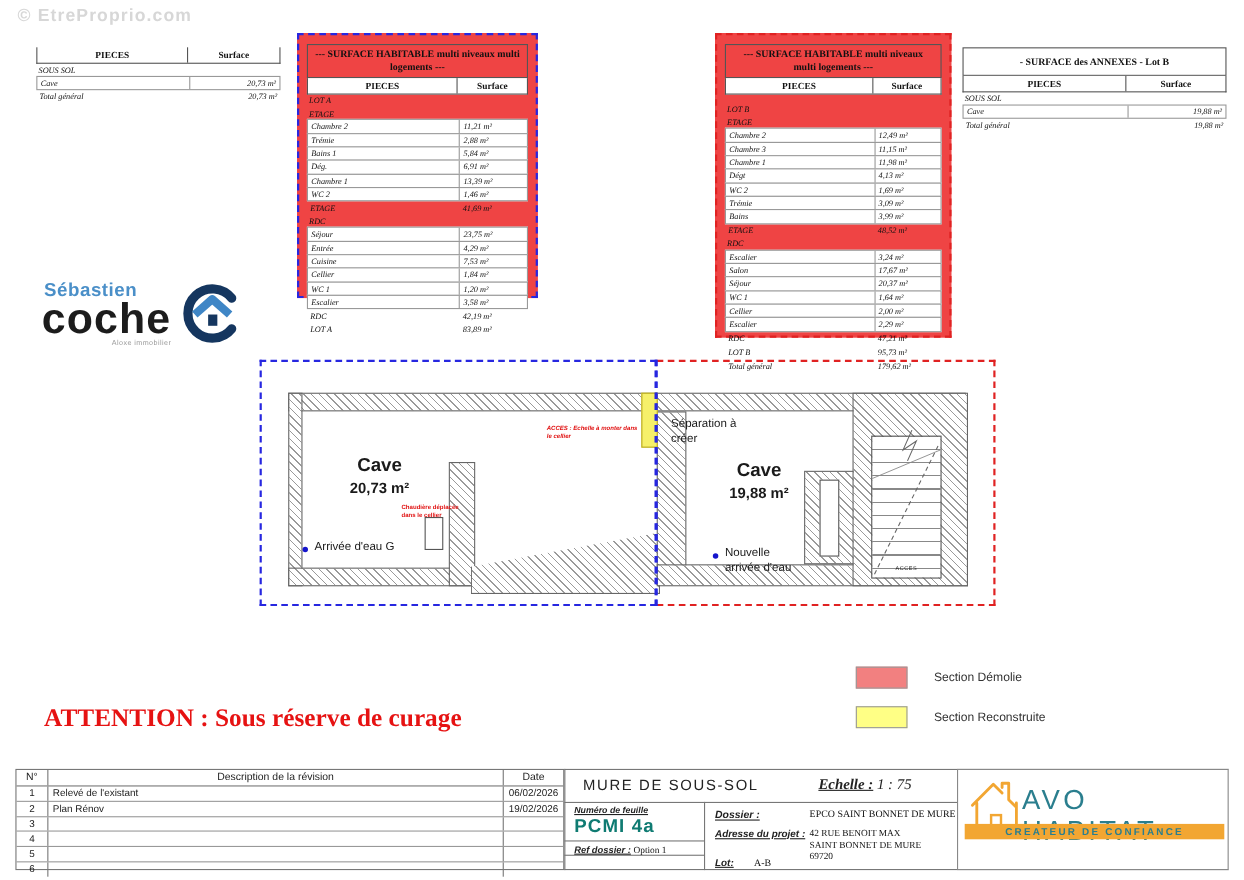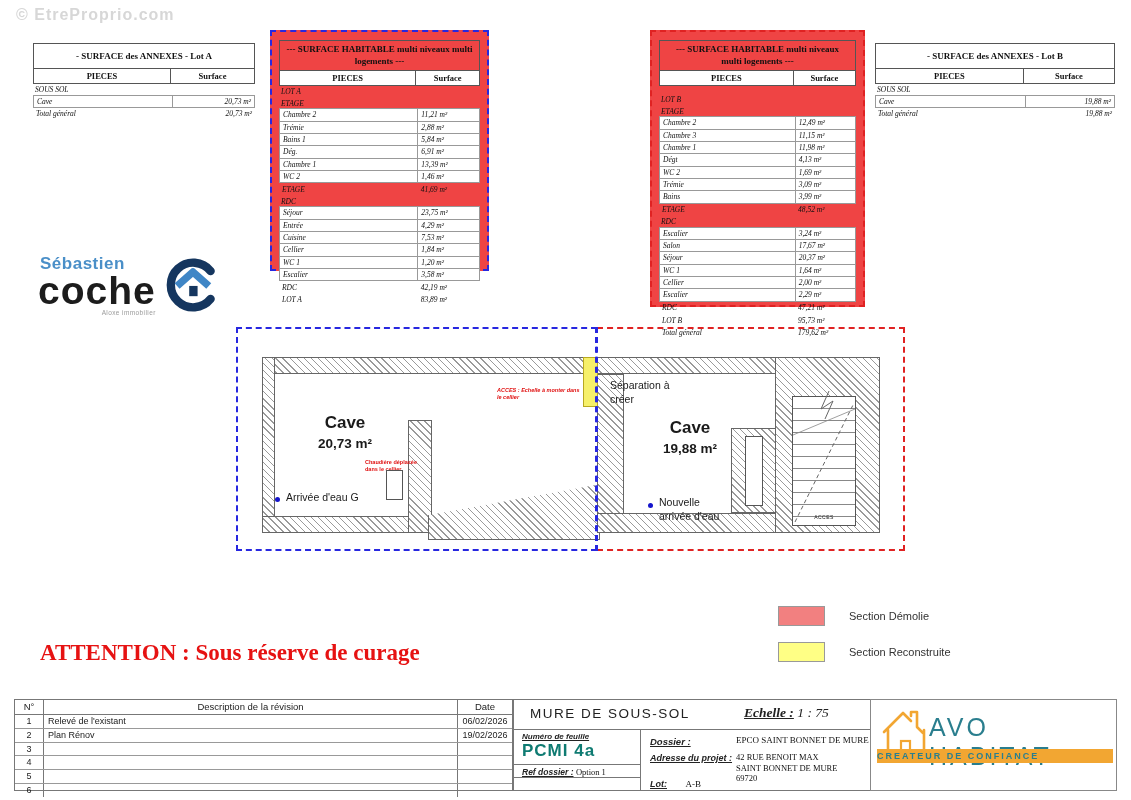--- a/index.html
+++ b/index.html
@@ -79,31 +79,30 @@
   .tb-serif{font-family:"Liberation Serif",serif;color:#111;}
   .plan-title{position:absolute;left:530px;top:706px;font-size:13.5px;letter-spacing:1.5px;color:#222;}
   .echelle{position:absolute;left:744px;top:705px;font-family:"Liberation Serif",serif;font-size:13.5px;font-style:italic;}
   .echelle .lab{font-weight:bold;text-decoration:underline;}
   .sheetnum{position:absolute;left:522px;top:741px;font-size:17px;font-weight:bold;color:#0f7b72;letter-spacing:1px;}
 
   
   .avo-box{position:absolute;left:870px;top:699px;width:247px;height:92px;border:1px solid #888;box-sizing:border-box;background:#fff;}
   .avo-name{position:absolute;left:928px;top:712px;font-size:25px;color:#2a7e8e;letter-spacing:3px;}
   .avo-banner{position:absolute;left:876px;top:748px;width:236px;height:14px;background:#f2a632;}
-  .avo-banner span{display:block;font-size:9px;line-height:14px;letter-spacing:2px;color:#2a7e8e;font-weight:bold;}
+  .avo-banner span{display:block;text-align:center;font-size:9px;line-height:14px;letter-spacing:2px;color:#2a7e8e;font-weight:bold;}
 </style>
 </head>
 <body>
 
 <div class="page">
 
   <div class="watermark">© EtreProprio.com</div>
 
   <div class="atable" style="left:33px;top:43px;">
-    <div class="title">- SURFACE des ANNEXES - Lot A</div>
     <div class="thead">
       <span class="c1">PIECES</span>
       <span class="c2">Surface</span>
     </div>
     <div class="sect">SOUS SOL</div>
     <div class="drow">
       <span class="c1">Cave</span>
       <span class="c2">20,73 m²</span>
     </div>
     <div class="trow">

